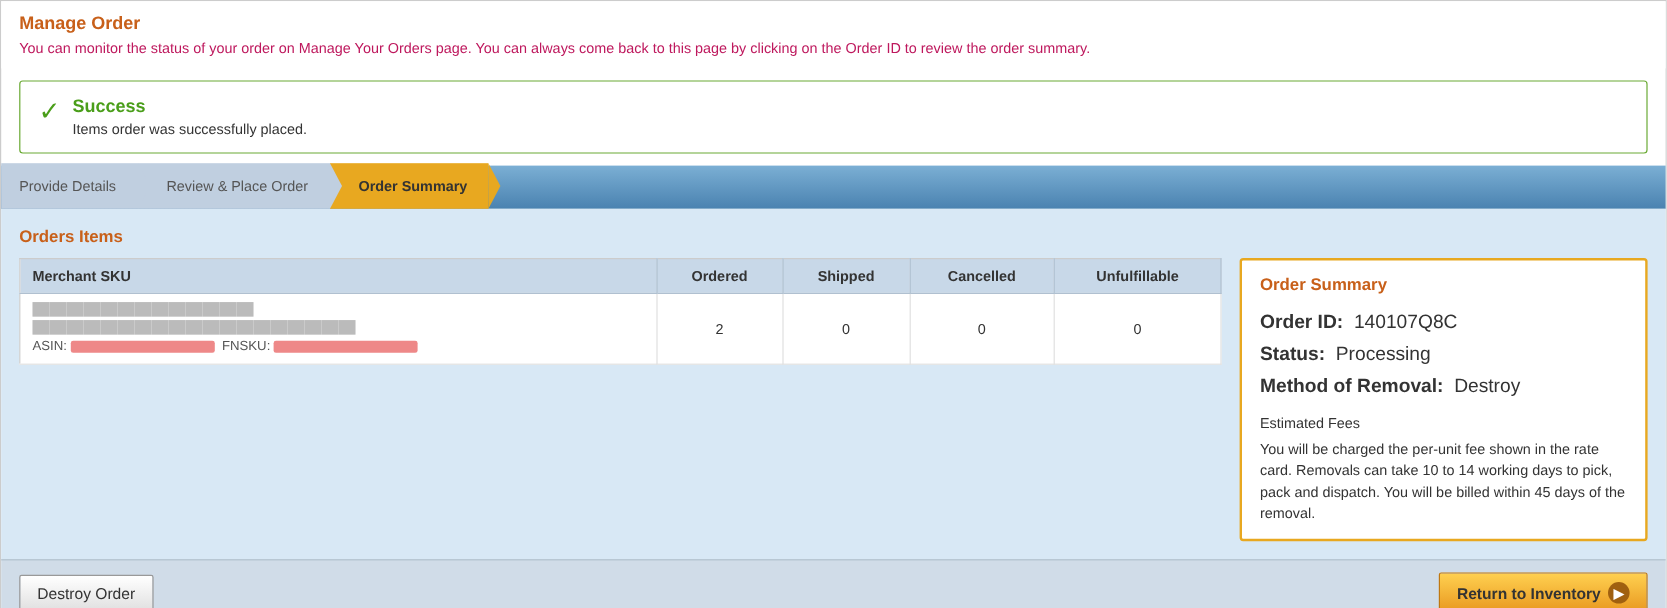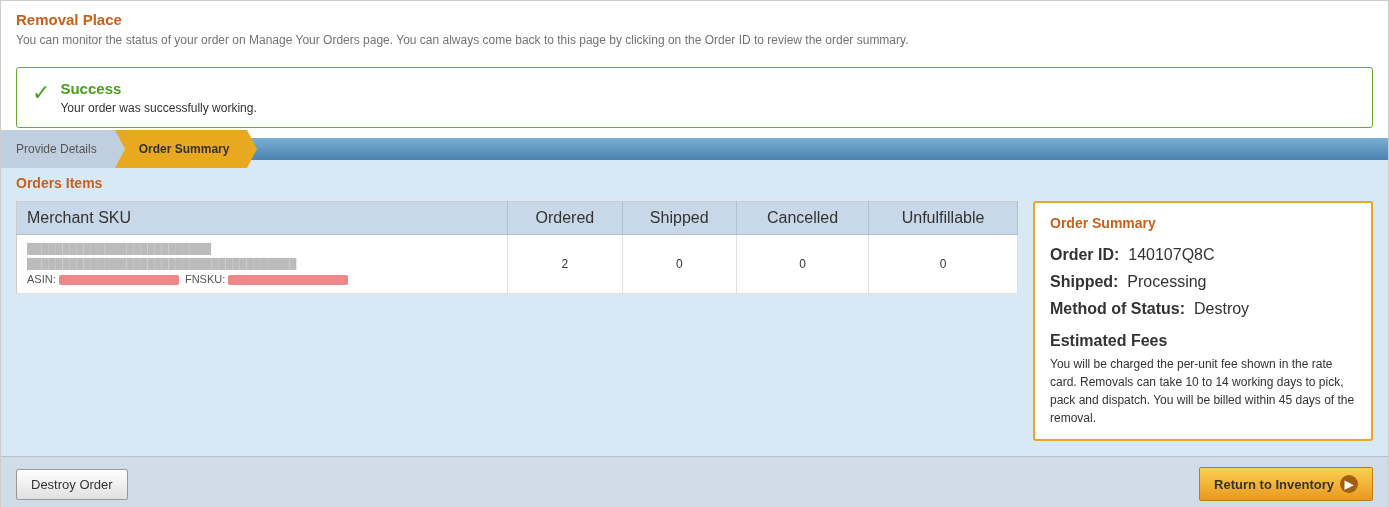--- a/index.html
+++ b/index.html
@@ -23,21 +23,21 @@
       background: #fff;
     }
     .page-title {
       color: #c8601a;
       font-size: 15px;
       font-weight: bold;
       margin-bottom: 4px;
     }
     .page-subtitle {
       font-size: 12px;
-      color: #737373;
+      color: #be185d;
       line-height: 1.4;
     }
 
     
     .success-box {
       margin: 10px 15px;
       border: 1px solid #6aaa34;
       border-radius: 3px;
       background: #fff;
       padding: 12px 15px;
@@ -61,22 +61,22 @@
     .success-message {
       font-size: 12px;
       color: #333;
     }
 
     
     .steps-bar {
       background: linear-gradient(to bottom, #7bafd4 0%, #4a82b0 100%);
       padding: 0;
       display: flex;
-      align-items: center;
-      height: 22px;
+      align-items: flex-end;
+      height: 36px;
       margin-bottom: 0;
     }
     .step {
       display: flex;
       align-items: center;
       padding: 0 18px 0 24px;
       font-size: 12px;
       color: #fff;
       position: relative;
       height: 38px;
@@ -140,22 +140,22 @@
     .items-table {
       width: 100%;
       border-collapse: collapse;
       background: #fff;
       border: 1px solid #ccc;
     }
     .items-table th {
       background: #c8d8e8;
       padding: 7px 10px;
       text-align: left;
-      font-size: 16px;
-      font-weight: normal;
+      font-size: 12px;
+      font-weight: bold;
       color: #333;
       border-bottom: 1px solid #b0c0d0;
       border-right: 1px solid #b0c0d0;
     }
     .items-table th.number-col {
       text-align: center;
     }
     .items-table td {
       padding: 6px 10px;
       font-size: 12px;
@@ -197,22 +197,22 @@
     }
     .summary-detail {
       font-size: 16px;
       line-height: 1.7;
       margin-bottom: 10px;
     }
     .summary-detail span.label {
       font-weight: bold;
     }
     .estimated-fees-title {
-      font-weight: bold;
-      font-size: 16px;
+      font-weight: normal;
+      font-size: 12px;
       margin-bottom: 5px;
     }
     .estimated-fees-text {
       font-size: 12px;
       color: #333;
       line-height: 1.5;
     }
 
     
     .footer-bar {
@@ -268,35 +268,38 @@
       color: #fff;
       font-size: 11px;
     }
   </style>
 </head>
 <body>
 
 <div class="page-wrapper">
 
   <div class="top-header">
-    <div class="page-title">Removal Place</div>
+    <div class="page-title">Manage Order</div>
     <div class="page-subtitle">You can monitor the status of your order on Manage Your Orders page. You can always come back to this page by clicking on the Order ID to review the order summary.</div>
   </div>
 
   <div class="success-box">
     <div class="success-icon">✓</div>
     <div class="success-content">
       <div class="success-title">Success</div>
-      <div class="success-message">Your order was successfully working.</div>
+      <div class="success-message">Items order was successfully placed.</div>
     </div>
   </div>
 
   <div class="steps-bar">
     <div class="step inactive">
       <span>Provide Details</span>
+    </div>
+    <div class="step inactive">
+      <span>Review &amp; Place Order</span>
     </div>
     <div class="step active">
       <span>Order Summary</span>
     </div>
   </div>
 
   <div class="main-content">
     <div class="ordered-items-title">Orders Items</div>
 
     <div class="content-layout">
@@ -330,24 +333,24 @@
           </tbody>
         </table>
       </div>
 
       <div class="order-summary-box">
         <div class="order-summary-title">Order Summary</div>
         <div class="summary-detail">
           <span class="label">Order ID:</span>
           &nbsp;<span>140107Q8C</span>
           <br>
-          <span class="label">Shipped:</span>
+          <span class="label">Status:</span>
           &nbsp;<span>Processing</span>
           <br>
-          <span class="label">Method of Status:</span>
+          <span class="label">Method of Removal:</span>
           &nbsp;<span>Destroy</span>
         </div>
         <div class="estimated-fees-title">Estimated Fees</div>
         <div class="estimated-fees-text">You will be charged the per-unit fee shown in the rate card. Removals can take 10 to 14 working days to pick, pack and dispatch. You will be billed within 45 days of the removal.</div>
       </div>
     </div>
   </div>
 
   <div class="footer-bar">
     <div class="footer-left">

